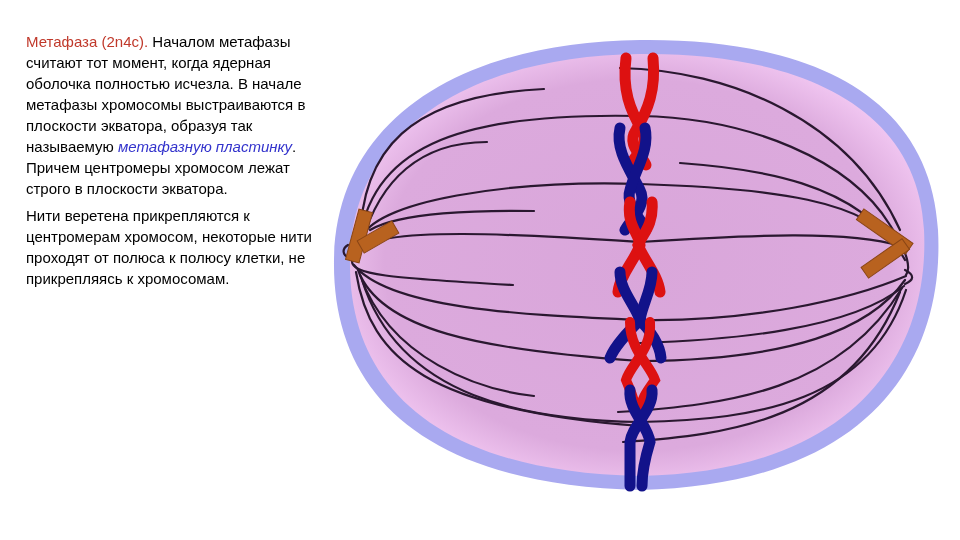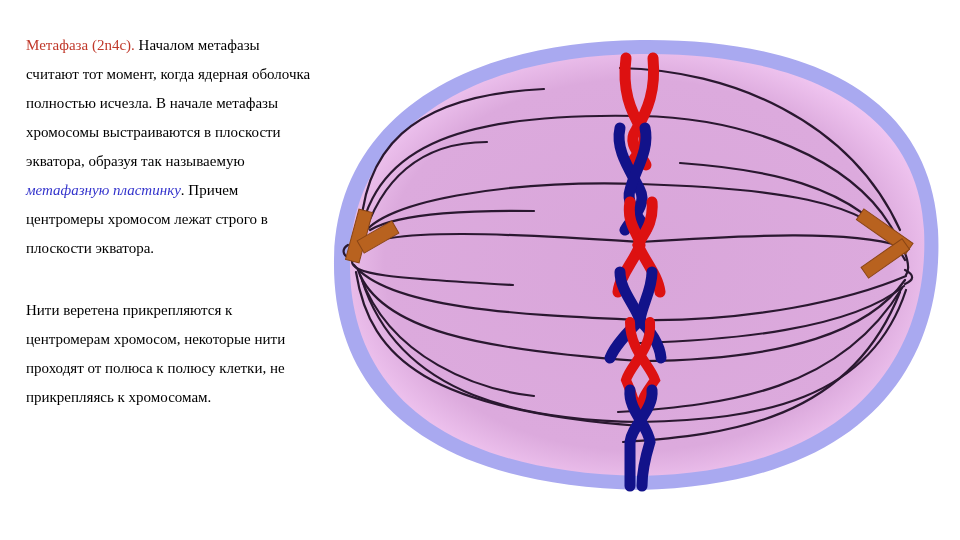--- a/index.html
+++ b/index.html
@@ -1,19 +1,19 @@
 <!DOCTYPE html>
 <html><head>
 <meta charset="utf-8">
 <style>
   html, body { margin: 0; padding: 0; }
   body { width: 960px; height: 540px; background: #ffffff; position: relative; overflow: hidden; font-family: "Liberation Sans", "DejaVu Sans", sans-serif; }
-  .text-block { position: absolute; left: 26px; top: 31px; width: 290px; font-size: 15px; line-height: 29px; color: #000; font-family: Liberation Serif, serif; }
+  .text-block { position: absolute; left: 26px; top: 31px; width: 290px; font-size: 15px; line-height: 21px; color: #000; }
   .text-block p { margin: 0; }
-  .text-block p + p { margin-top: 33px; }
+  .text-block p + p { margin-top: 6px; }
   .hl-red { color: #c0392b; }
   .hl-blue { color: #3333cc; font-style: italic; }
   .diagram { position: absolute; left: 330px; top: 30px; width: 620px; height: 470px; }
 </style>
 </head>
 <body>
 
 <div class="text-block">
   <p>
     <span class="hl-red">Метафаза (2n4c).</span><span> Началом метафазы считают тот момент, когда ядерная оболочка полностью исчезла. В начале метафазы хромосомы выстраиваются в плоскости экватора, образуя так называемую </span><span class="hl-blue">метафазную пластинку</span><span>. Причем центромеры хромосом лежат строго в плоскости экватора.</span>

